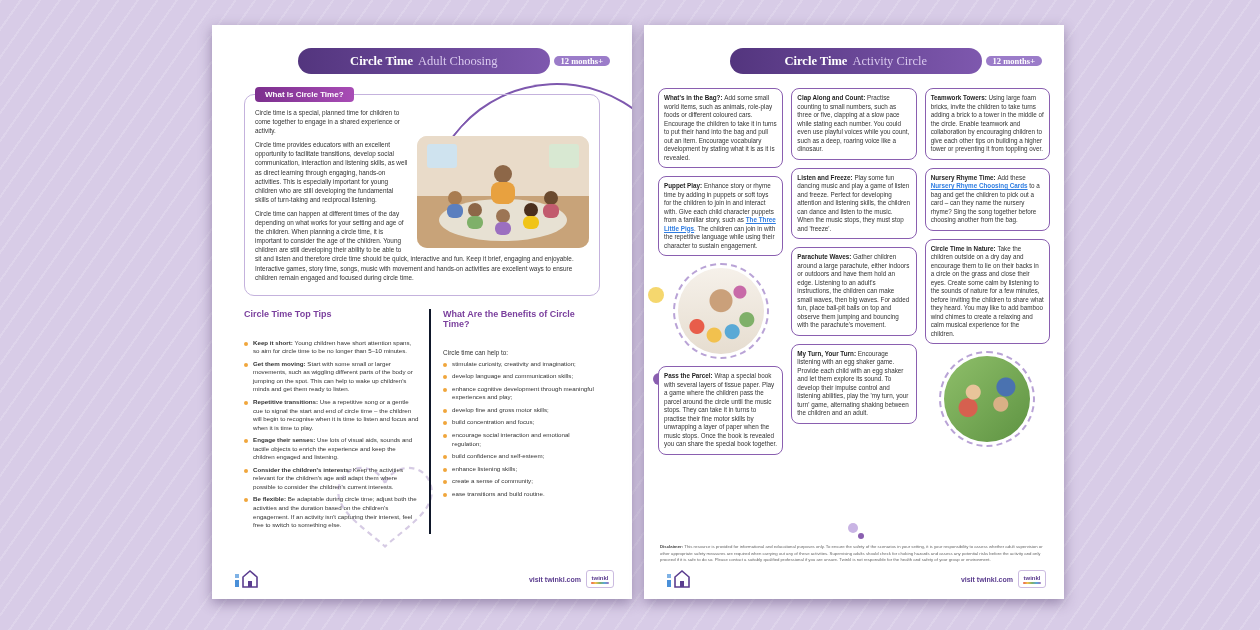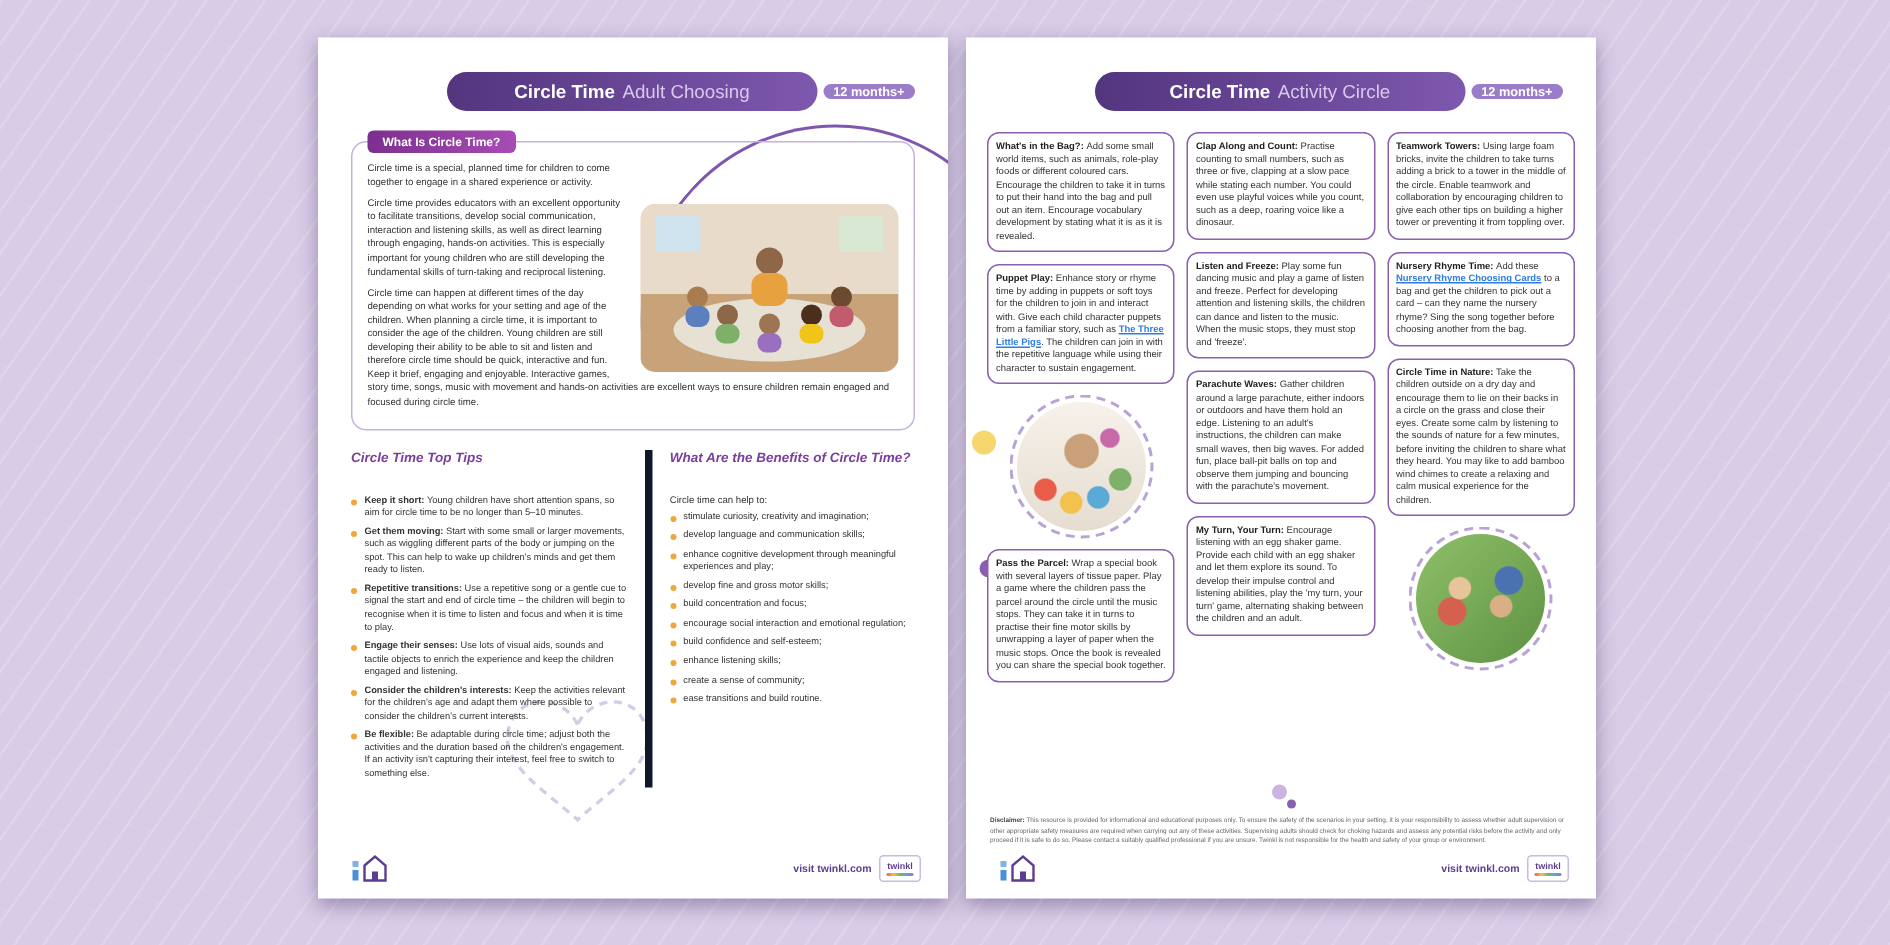--- a/index.html
+++ b/index.html
@@ -6,44 +6,44 @@
   html,body{width:1260px;height:630px;overflow:hidden;font-family:"Liberation Sans",sans-serif;}
   .stage{position:relative;width:1260px;height:630px;background:#d8cce7;}
   .stage::before{content:"";position:absolute;inset:0;
     background:repeating-linear-gradient(125deg, rgba(255,255,255,0.16) 0 2px, transparent 2px 16px);}
   .page{position:absolute;top:25px;width:420px;height:574px;background:#ffffff;
     box-shadow:0 4px 12px rgba(70,50,100,0.45);overflow:hidden;}
   #pageL{left:212px;}
   #pageR{left:644px;}
 
   
-  .page-header{display:flex;align-items:center;gap:4px;margin:23px 22px 12px 86px;position:relative;z-index:4;}
+  .page-header{display:flex;align-items:center;gap:4px;margin:23px 22px 12px 86px;position:relative;z-index:4;font-family:Liberation Serif, serif;}
   .header-pill{flex:1;height:26px;border-radius:13px;background:linear-gradient(90deg,#53357e,#7e58ae);
     display:flex;align-items:center;justify-content:center;color:#fff;font-size:12.5px;white-space:nowrap;}
   .t-bold{font-weight:bold;}
   .t-light{color:#d9c9ee;margin-left:5px;}
   .age-badge{background:#9b7cc9;color:#fff;font-size:8.5px;font-weight:bold;padding:0 7px;border-radius:5px;white-space:nowrap;}
 
   
-  .content{padding:0 22px;position:relative;z-index:2;}
+  .content{padding:0 32px;position:relative;z-index:2;}
   .deco-arc{position:absolute;width:260px;height:260px;border-radius:50%;
     border:2px solid transparent;border-top-color:#7e58ae;border-left-color:#7e58ae;
     right:-55px;top:58px;transform:rotate(42deg);z-index:1;}
   .intro-box{position:relative;border:1px solid #c4b2dd;border-radius:10px;margin-top:20px;padding:13px 10px 8px;}
   .intro-box::after{content:"";display:block;clear:both;}
   .section-pill{position:absolute;top:-8px;left:10px;background:linear-gradient(90deg,#7c2f8e,#a84cb5);
     color:#fff;font-weight:bold;font-size:8px;padding:3px 10px;border-radius:4px;}
   .intro-box p{font-size:6.4px;line-height:1.42;color:#333;margin-bottom:5px;}
   .intro-photo{float:right;width:172px;height:112px;margin:28px 0 4px 9px;border-radius:10px;overflow:hidden;position:relative;background:#e9dbc9;}
   .intro-photo svg{display:block;width:100%;height:100%;}
 
   .two-col{display:flex;margin-top:13px;}
   .col-left{width:52%;padding-right:10px;}
-  .col-right{width:48%;padding-left:12px;border-left:5px solid #0f172a;}
-  h3.purple{color:#7a3f9d;font-size:9px;margin-bottom:20px;font-weight:bold;font-style:italic;}
+  .col-right{width:48%;padding-left:12px;border-left:2px solid #0f172a;}
+  h3.purple{color:#7a3f9d;font-size:9px;margin-bottom:20px;font-weight:bold;}
   .tips li,.benefits li{font-size:6.2px;line-height:1.38;color:#333;margin-bottom:4px;list-style:none;position:relative;padding-left:9px;}
   .tips li::before,.benefits li::before{content:"";position:absolute;left:0;top:3px;width:4px;height:4px;border-radius:50%;background:#f0a63c;}
   .benefits-intro{font-size:6.4px;color:#333;margin-bottom:4px;}
   .heart-deco{position:absolute;left:118px;bottom:46px;width:110px;height:96px;z-index:0;}
 
   
   .page-footer{position:absolute;left:22px;right:18px;bottom:11px;display:flex;align-items:flex-end;justify-content:space-between;z-index:4;}
   .visit{color:#5b3d8f;font-weight:bold;font-size:7px;cursor:pointer;}
   .footer-right{display:flex;align-items:center;gap:5px;}
   .twinkl-logo{width:28px;height:18px;border:1px solid #cbbbe0;border-radius:3px;background:#fff;

